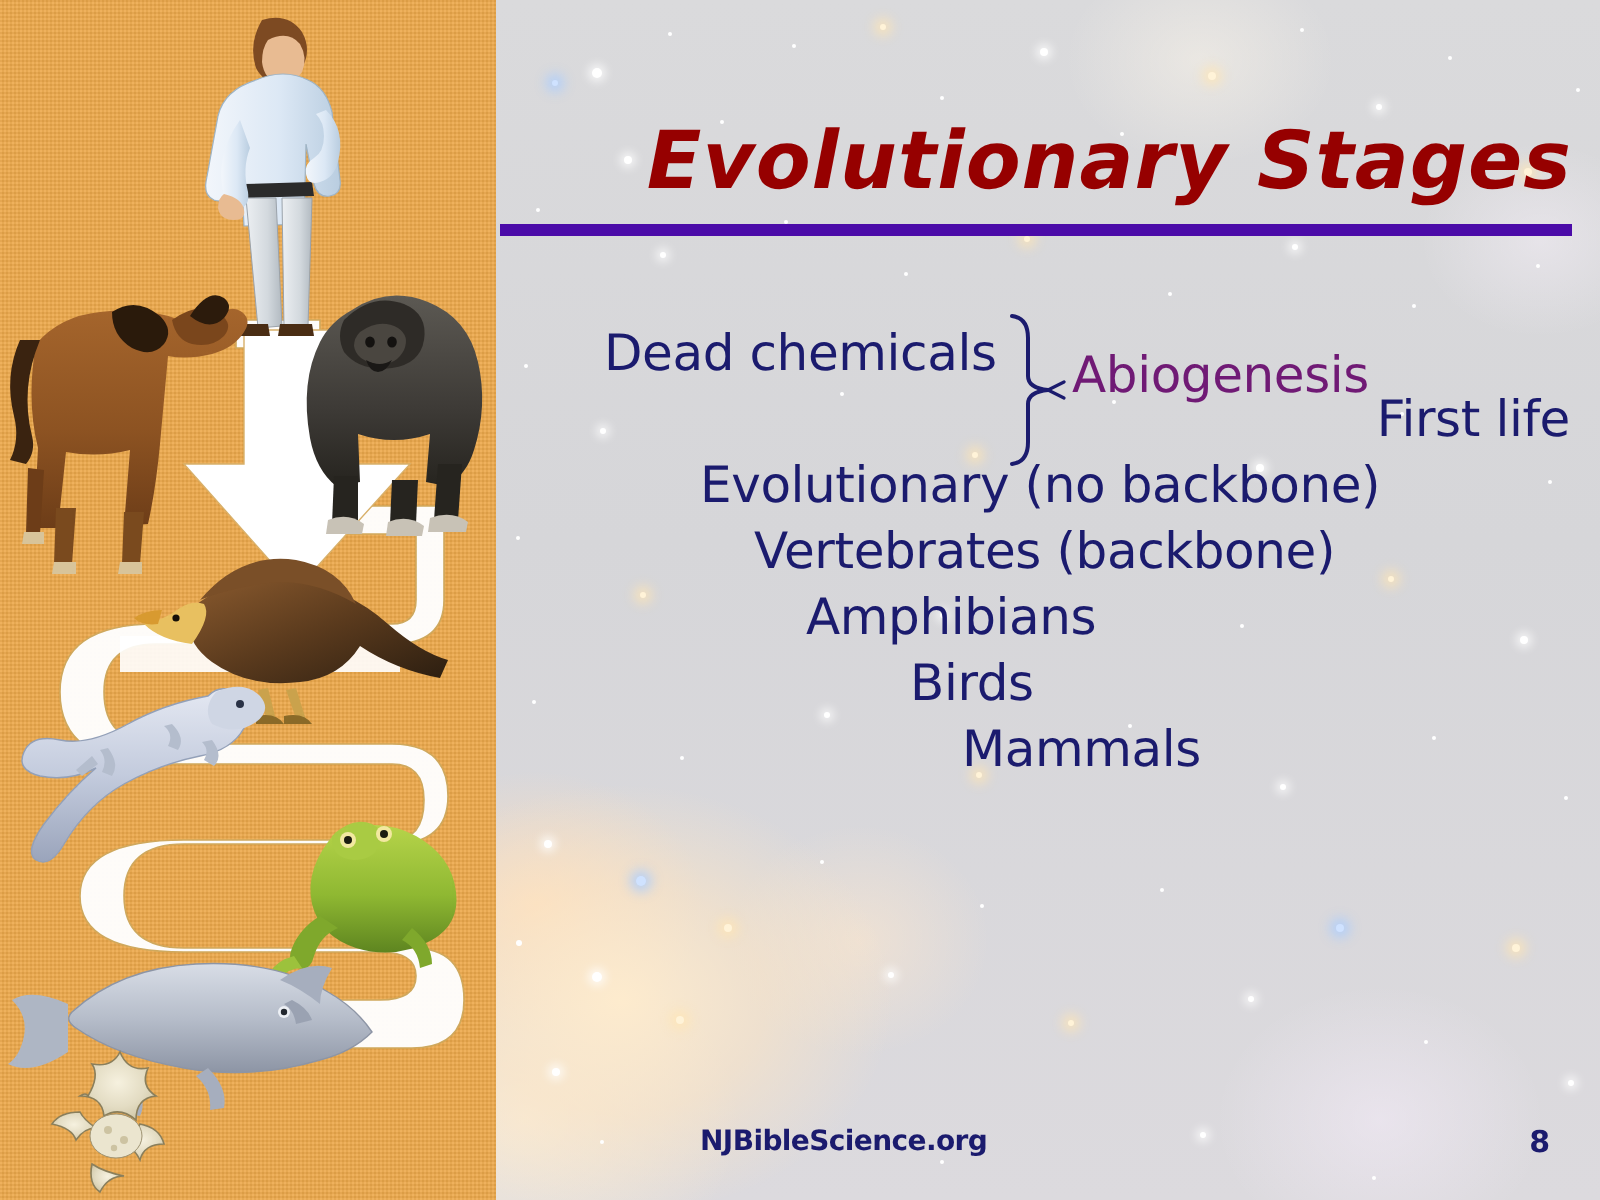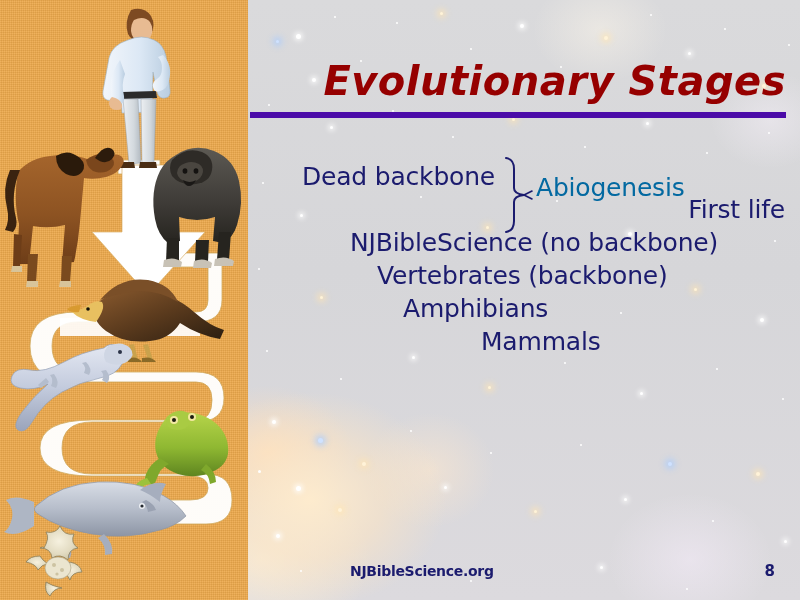--- a/index.html
+++ b/index.html
@@ -104,21 +104,21 @@
     top: 155px;
     width: 36px;
     height: 80px;
   }
   #abiogenesis {
     position: absolute;
     left: 536px;
     top: 173px;
     font-family: "DejaVu Sans", sans-serif;
     font-size: 25px;
-    color: #0369a1;
+    color: #701a75;
     white-space: nowrap;
     letter-spacing: -0.2px;
   }
 
   
   #footer-site {
     position: absolute;
     left: 350px;
     top: 563px;
     font-family: "DejaVu Sans", sans-serif;
@@ -389,25 +389,26 @@
         <circle cx="62" cy="570" r="2" fill="#cdc3a2"></circle>
         <circle cx="57" cy="574" r="1.6" fill="#cdc3a2"></circle>
       </g>
     </svg>
   </div>
 
   <div id="title">Evolutionary Stages</div>
   <div id="title-rule"></div>
 
   <div id="stage-list">
-    <div class="stage-line" style="padding-left: 47px;"><span>Dead backbone</span></div>
+    <div class="stage-line" style="padding-left: 47px;"><span>Dead chemicals</span></div>
     <div class="stage-line" style="padding-left: 70px; text-align: right;"><span>First life</span></div>
-    <div class="stage-line" style="padding-left: 95px;"><span>NJBibleScience (no backbone)</span></div>
+    <div class="stage-line" style="padding-left: 95px;"><span>Evolutionary (no backbone)</span></div>
     <div class="stage-line" style="padding-left: 122px;"><span>Vertebrates (backbone)</span></div>
     <div class="stage-line" style="padding-left: 148px;"><span>Amphibians</span></div>
+    <div class="stage-line" style="padding-left: 200px;"><span>Birds</span></div>
     <div class="stage-line" style="padding-left: 226px;"><span>Mammals</span></div>
   </div>
 
   <div id="brace">
     <svg width="36" height="80" viewBox="0 0 36 80" xmlns="http://www.w3.org/2000/svg">
       <path d="M6 3 Q14 4 14 14 L14 33 Q14 39 24 40 Q14 41 14 47 L14 66 Q14 76 6 77" fill="none" stroke="#1b1b6e" stroke-width="2" stroke-linecap="round" stroke-linejoin="round"></path>
       <path d="M24 40 L32 36" fill="none" stroke="#1b1b6e" stroke-width="1.6" stroke-linecap="round"></path>
       <path d="M24 40 L32 44" fill="none" stroke="#1b1b6e" stroke-width="1.6" stroke-linecap="round"></path>
     </svg>
   </div>

